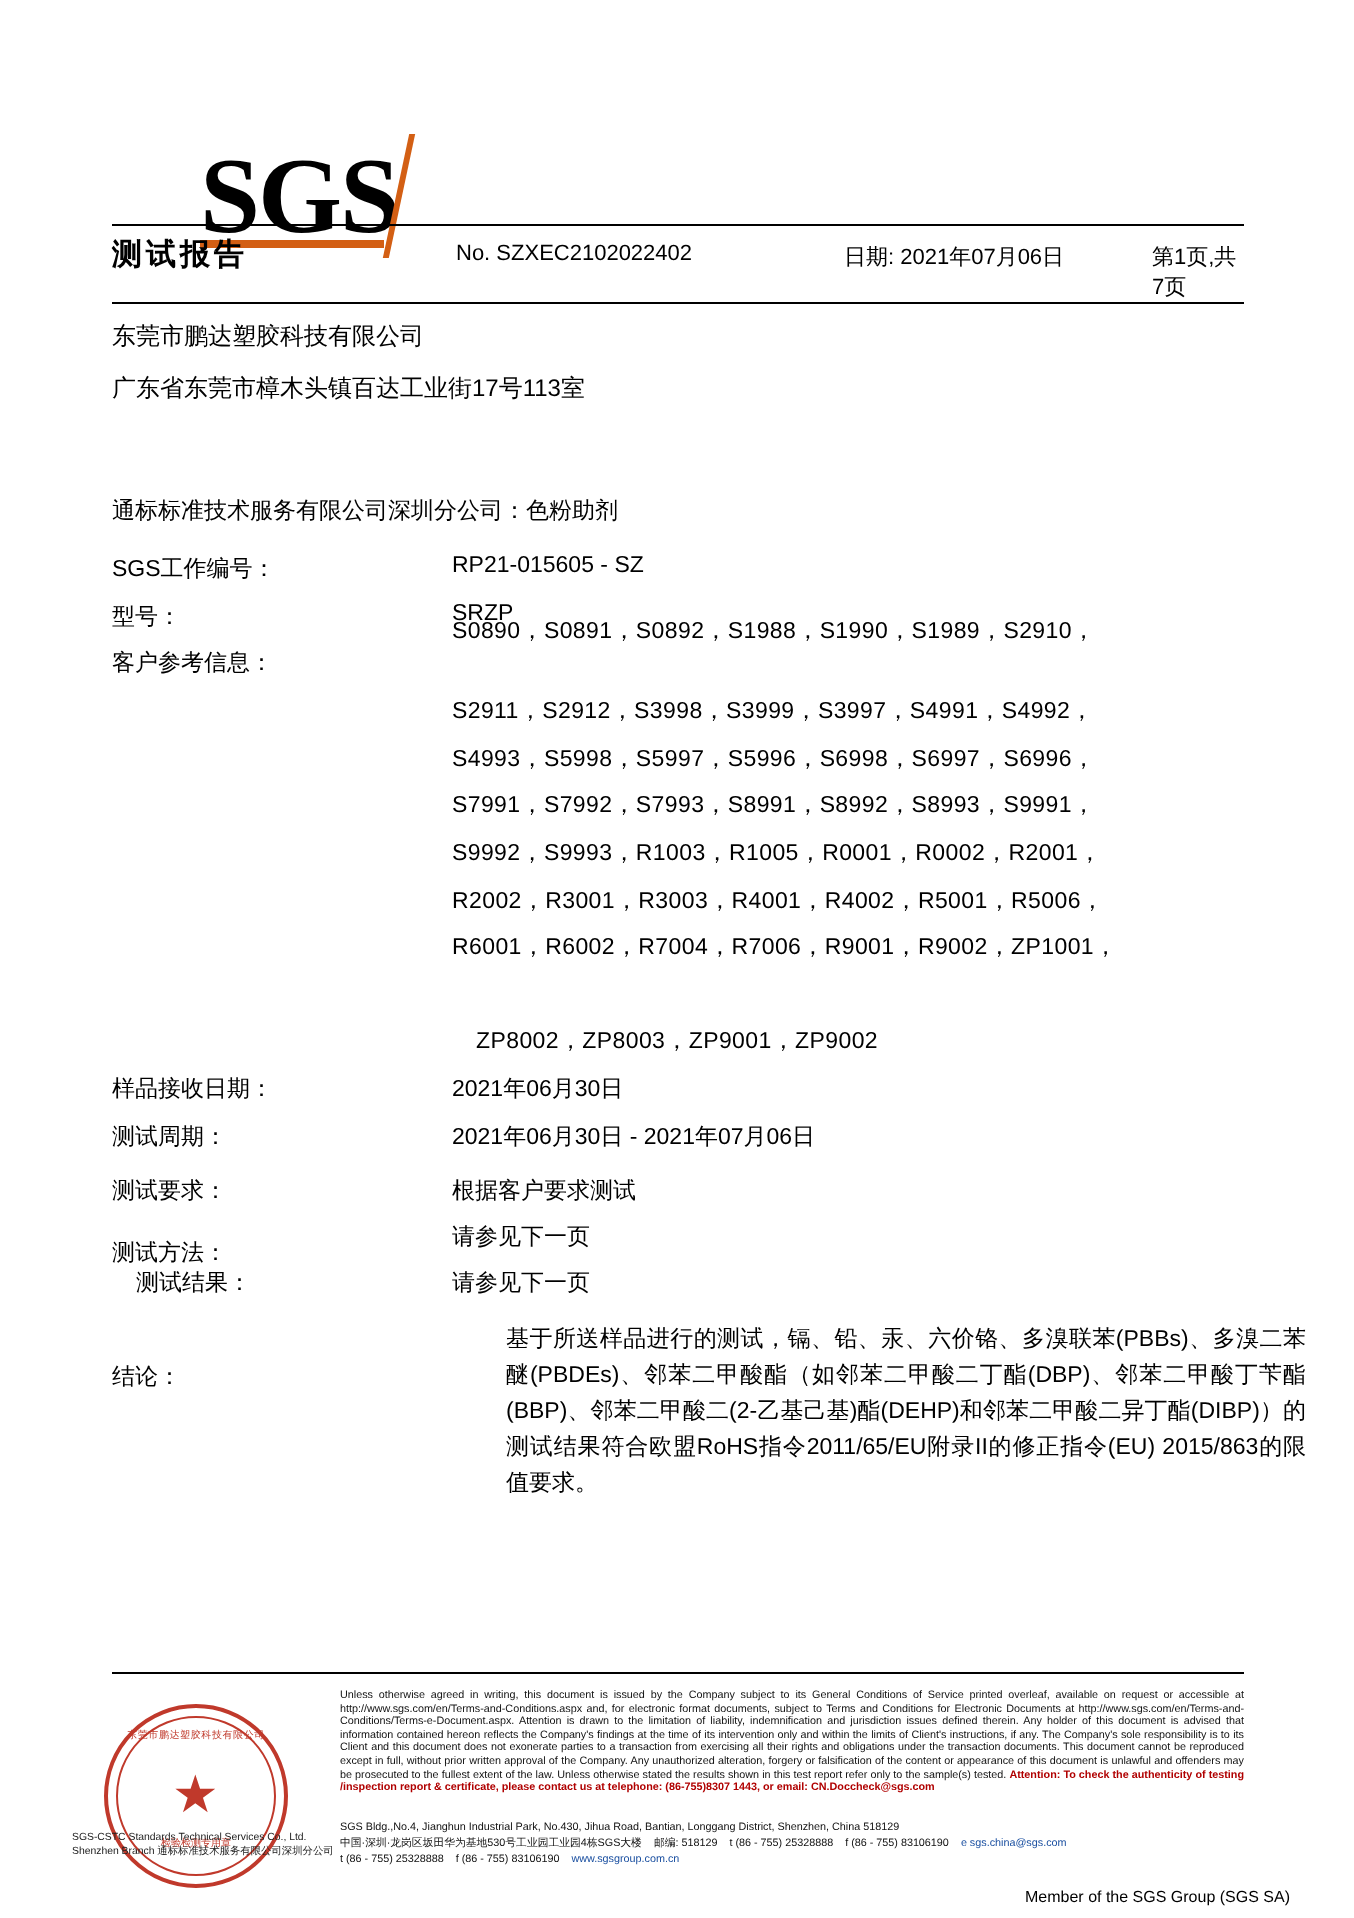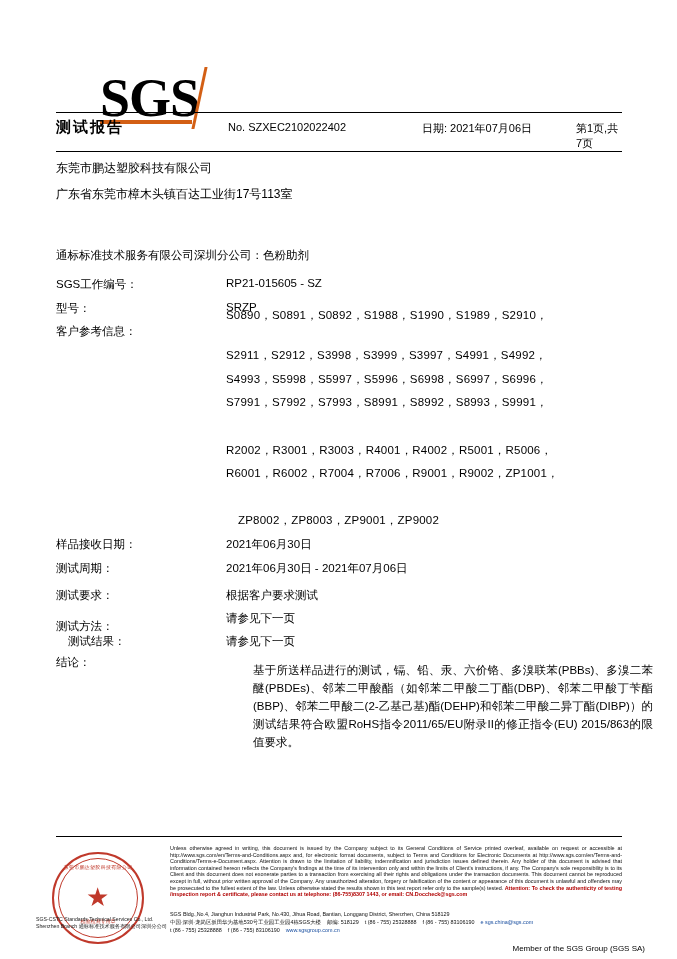--- a/index.html
+++ b/index.html
@@ -308,40 +308,41 @@
 
   <div class="field-label" style="top:301px;">型号：</div>
   <div class="field-value" style="top:301px;">SRZP</div>
 
   <div class="field-label" style="top:324px;">客户参考信息：</div>
 
   <div class="refs-line" style="top:308px;">S0890，S0891，S0892，S1988，S1990，S1989，S2910，</div>
   <div class="refs-line" style="top:348px;">S2911，S2912，S3998，S3999，S3997，S4991，S4992，</div>
   <div class="refs-line" style="top:372px;">S4993，S5998，S5997，S5996，S6998，S6997，S6996，</div>
   <div class="refs-line" style="top:395px;">S7991，S7992，S7993，S8991，S8992，S8993，S9991，</div>
+  <div class="refs-line" style="top:419px;">S9992，S9993，R1003，R1005，R0001，R0002，R2001，</div>
   <div class="refs-line" style="top:443px;">R2002，R3001，R3003，R4001，R4002，R5001，R5006，</div>
   <div class="refs-line" style="top:466px;">R6001，R6002，R7004，R7006，R9001，R9002，ZP1001，</div>
   <div class="refs-line indent" style="top:513px;">ZP8002，ZP8003，ZP9001，ZP9002</div>
 
   <div class="field-label" style="top:537px;">样品接收日期：</div>
   <div class="field-value" style="top:537px;">2021年06月30日</div>
 
   <div class="field-label" style="top:561px;">测试周期：</div>
   <div class="field-value" style="top:561px;">2021年06月30日 - 2021年07月06日</div>
 
   <div class="field-label" style="top:588px;">测试要求：</div>
   <div class="field-value" style="top:588px;">根据客户要求测试</div>
 
   <div class="field-label" style="top:619px;">测试方法：</div>
   <div class="field-value" style="top:611px;">请参见下一页</div>
 
   <div class="field-label" style="top:634px;margin-left:12px;">测试结果：</div>
   <div class="field-value" style="top:634px;">请参见下一页</div>
 
-  <div class="field-label" style="top:655px;">结论：</div>
+  <div class="field-label" style="top:681px;">结论：</div>
   <div class="conclusion-text" style="top:661px;">基于所送样品进行的测试，镉、铅、汞、六价铬、多溴联苯(PBBs)、多溴二苯醚(PBDEs)、邻苯二甲酸酯（如邻苯二甲酸二丁酯(DBP)、邻苯二甲酸丁苄酯(BBP)、邻苯二甲酸二(2-乙基己基)酯(DEHP)和邻苯二甲酸二异丁酯(DIBP)）的测试结果符合欧盟RoHS指令2011/65/EU附录II的修正指令(EU) 2015/863的限值要求。</div>
 
   <div class="hr-bottom"></div>
 
   <div class="seal">
     <div class="seal-circle"></div>
     <div class="seal-inner"></div>
     <div class="seal-top-text">东莞市鹏达塑胶科技有限公司</div>
     <div class="seal-star">★</div>
     <div class="seal-bottom-text">检验检测专用章</div>

